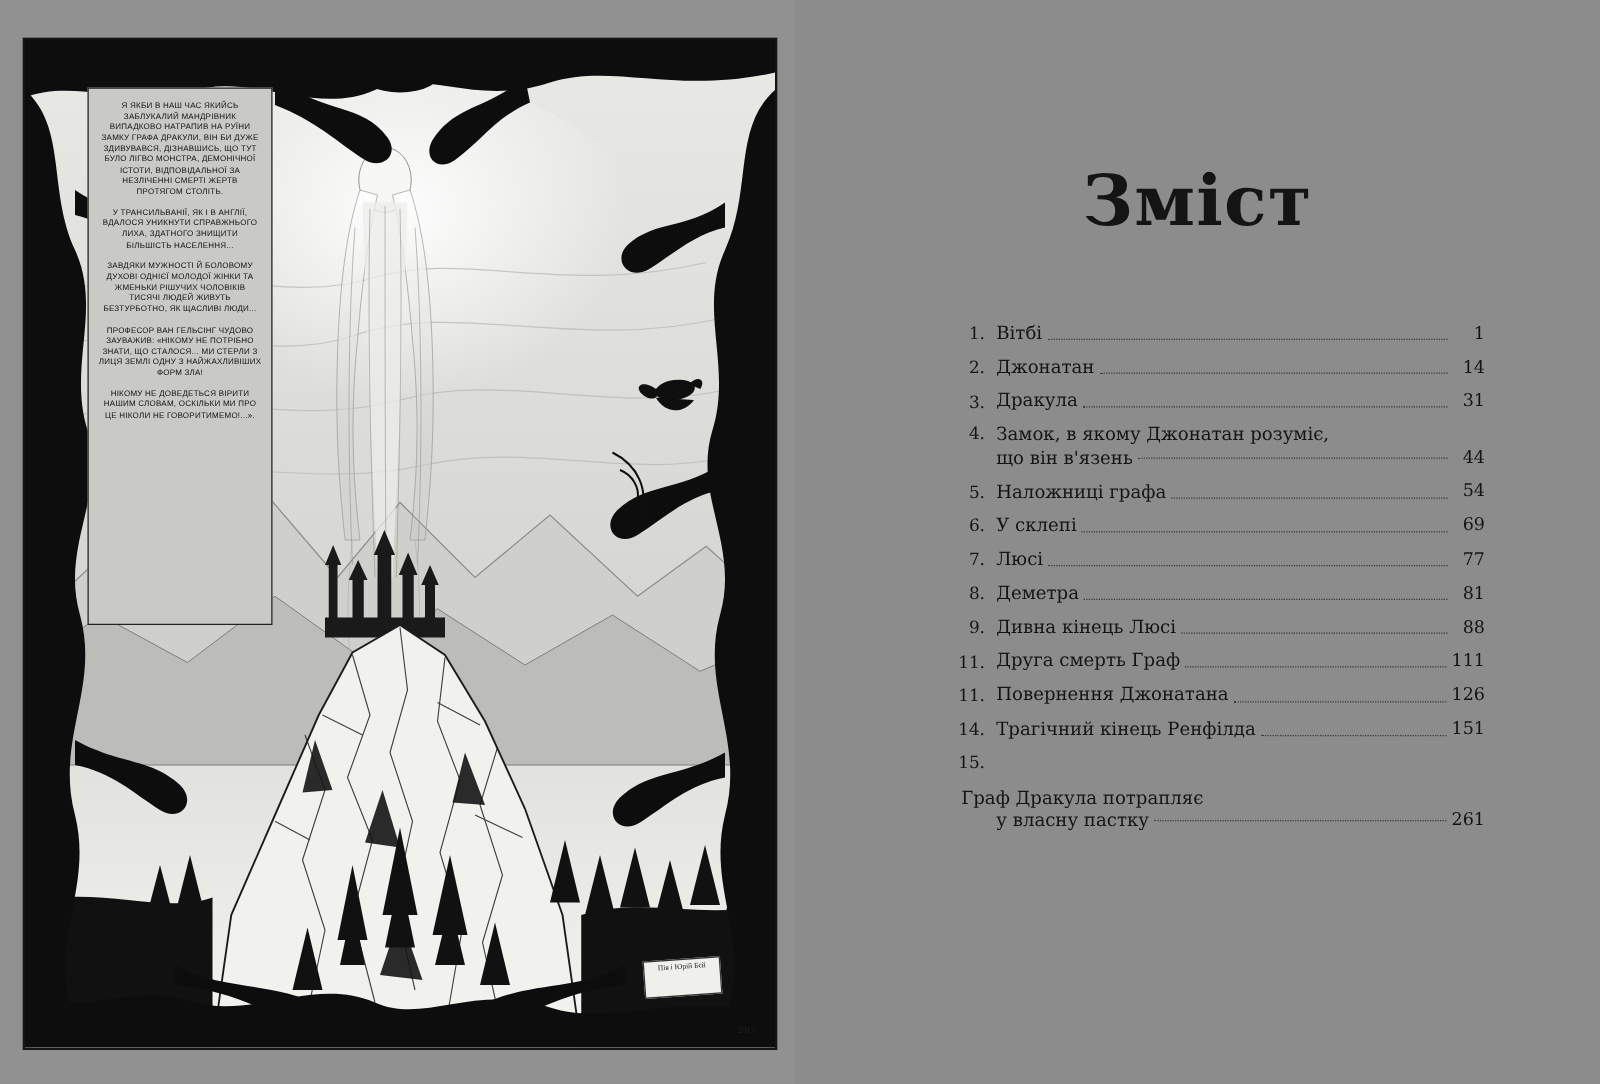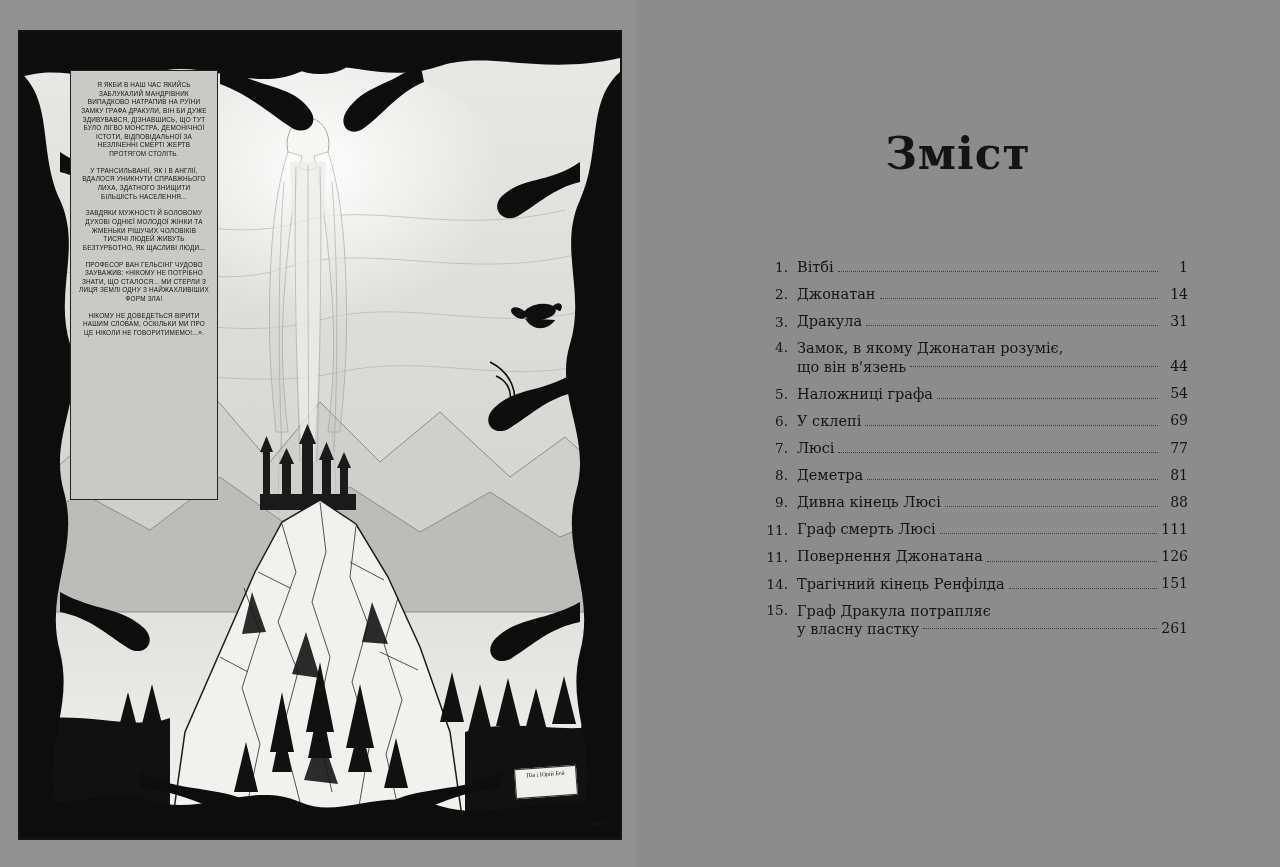--- a/index.html
+++ b/index.html
@@ -95,21 +95,21 @@
     background: #8c8c8c;
   }
   .toc-title {
     position: absolute;
     left: 0;
     top: 128px;
     width: 644px;
     text-align: center;
     font-family: "DejaVu Serif", serif;
     font-weight: bold;
-    font-size: 44px;
+    font-size: 56px;
     letter-spacing: 1px;
     color: #141414;
   }
   .toc-list {
     position: absolute;
     left: 124px;
     top: 258px;
     width: 428px;
   }
   .toc-row {
@@ -388,42 +388,42 @@
     <div class="toc-row">
       <span class="toc-num">9.</span>
       <span class="toc-label">Дивна кінець Люсі</span>
       <span class="toc-dots"></span>
       <span class="toc-page">88</span>
     </div>
 
 
     <div class="toc-row">
       <span class="toc-num">11.</span>
-      <span class="toc-label">Граф смерть Люсі</span>
+      <span class="toc-label">Друга смерть Граф</span>
       <span class="toc-dots"></span>
       <span class="toc-page">111</span>
     </div>
 
     <div class="toc-row">
       <span class="toc-num">11.</span>
       <span class="toc-label">Повернення Джонатана</span>
       <span class="toc-dots"></span>
       <span class="toc-page">126</span>
     </div>
 
 
     <div class="toc-row">
       <span class="toc-num">14.</span>
       <span class="toc-label">Трагічний кінець Ренфілда</span>
       <span class="toc-dots"></span>
       <span class="toc-page">151</span>
     </div>
 
     <div class="toc-row multiline">
-      <div class="ml-wrap" style="align-items:flex-start;">
+      <div class="ml-wrap" style="align-items:flex-start;flex-direction:column;">
         <span class="toc-num" style="visibility:visible">15.</span>
         <span class="toc-label">Граф Дракула потрапляє</span>
       </div>
       <div class="ml-wrap">
         <span class="toc-num"></span>
         <span class="toc-label">у власну пастку</span>
         <span class="toc-dots"></span>
         <span class="toc-page">261</span>
       </div>
     </div>

